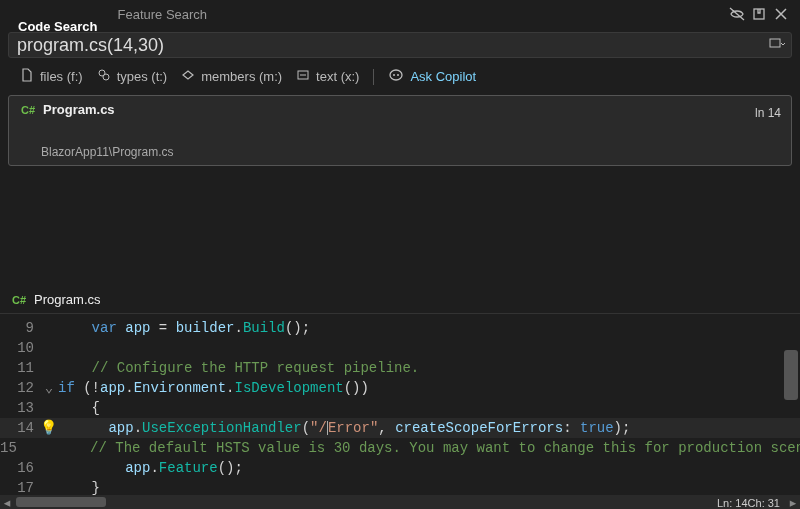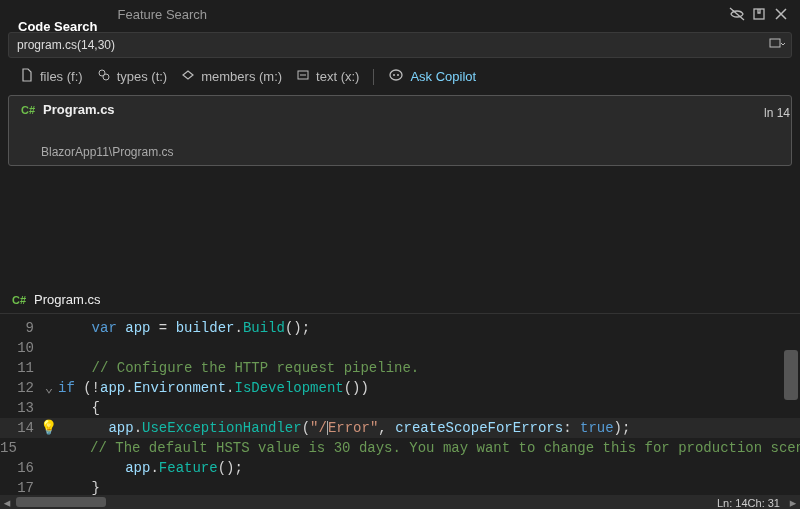--- a/index.html
+++ b/index.html
@@ -36,21 +36,21 @@
     margin: 4px 8px;
     position: relative;
   }
   .search-input {
     width: 100%;
     height: 26px;
     background: #2b2b2b;
     border: 1px solid #3a3a3a;
     color: #ddd;
     padding: 0 30px 0 8px;
-    font-size: 12px;
+    font-size: 18px;
     border-radius: 3px;
   }
   .search-dd {
     position: absolute;
     right: 6px; top: 4px;
     width: 18px; height: 18px;
     color: #bbb;
   }
   .filter-row {
     display: flex;
@@ -75,21 +75,21 @@
   }
   .result-title-row { display:flex; align-items:center; gap:6px; }
   .csharp-badge {
     color: #fff;
     font-size: 11px;
     font-weight: 700;
     padding: 0 2px;
   }
   .result-title { color: #eee; font-weight:600; }
   .result-path { color: #aaa; font-size: 12px; margin-left: 22px; margin-top: 28px; }
-  .result-line { position:absolute; right:1px; top:10px; color:#ccc; font-size:12px; }
+  .result-line { position:absolute; right:10px; top:10px; color:#ccc; font-size:12px; }
 
   .mid-gap { height: 116px; }
 
   .editor-header {
     display:flex; align-items:center; gap:6px;
     padding: 6px 10px;
     background: #1e1e1e;
   }
   .editor-title { color:#eee; }
   .editor-wrap {

